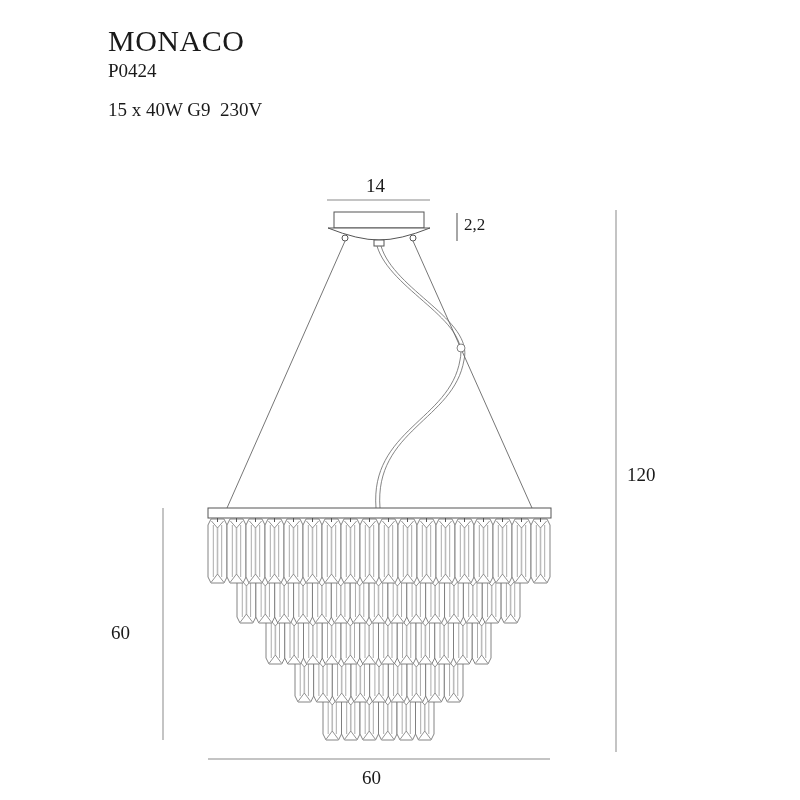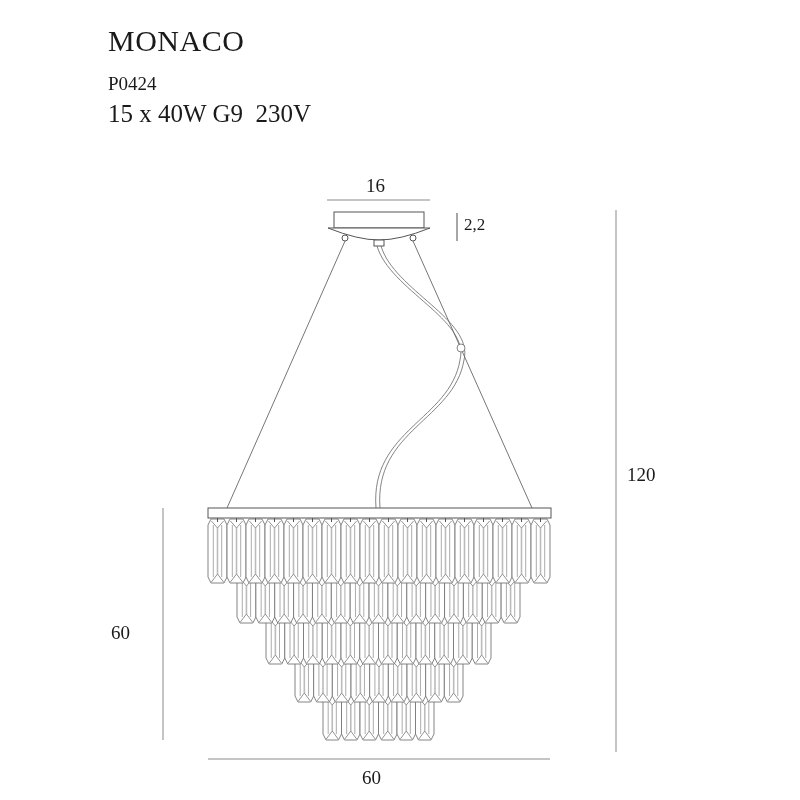--- a/index.html
+++ b/index.html
@@ -1,20 +1,20 @@
 <!DOCTYPE html>
 <html><head>
 <meta charset="utf-8">
 <style>
   html, body { margin: 0; padding: 0; background: #ffffff; }
   body { width: 800px; height: 800px; position: relative; overflow: hidden; font-family: "Liberation Serif", "DejaVu Serif", serif; color: #1a1a1a; }
   .hdr { position: absolute; left: 108px; top: 10px; line-height: 1; }
   .hdr .title { font-size: 30px; letter-spacing: 0.5px; display: block; margin-top: 16px; }
-  .hdr .code { font-size: 19px; display: block; margin-top: 18px; }
-  .hdr .spec { font-size: 25px; display: block; margin-top: 8px; white-space: pre; }
+  .hdr .code { font-size: 19px; display: block; margin-top: 5px; }
+  .hdr .spec { font-size: 19px; display: block; margin-top: 20px; white-space: pre; }
   .dim { position: absolute; font-size: 19px; line-height: 1; }
   svg.draw { position: absolute; left: 0; top: 0; }
 </style>
 </head>
 <body>
 
 <div class="hdr">
   <span class="title">MONACO</span>
   <span class="code">P0424</span>
   <span class="spec">15 x 40W G9  230V</span>
@@ -426,17 +426,17 @@
       <path d="M534 519 L547 519 L550 525 L550 577 L547 583 L534 583 L531 577 L531 525 Z" fill="#fff" stroke="#777" stroke-width="0.9"></path>
       <line x1="536.32" y1="525" x2="536.32" y2="577" stroke="#888" stroke-width="0.7"></line>
       <line x1="540.5" y1="528" x2="540.5" y2="574" stroke="#bbb" stroke-width="1.6"></line>
       <line x1="544.68" y1="525" x2="544.68" y2="577" stroke="#888" stroke-width="0.7"></line>
       <polyline points="534.42,521 540.5,528 546.58,521" fill="none" stroke="#777" stroke-width="0.8"></polyline>
       <polyline points="534.42,582 540.5,574 546.58,582" fill="none" stroke="#777" stroke-width="0.8"></polyline>
       <line x1="540.5" y1="518" x2="540.5" y2="522" stroke="#555" stroke-width="1"></line>
     </g>
 </svg>
 
-<div class="dim" style="left:366px; top:176px;">16</div>
+<div class="dim" style="left:366px; top:176px;">14</div>
 <div class="dim" style="left:464px; top:216px; font-size:17px;">2,2</div>
 <div class="dim" style="left:627px; top:465px;">120</div>
 <div class="dim" style="left:111px; top:623px;">60</div>
 <div class="dim" style="left:362px; top:768px;text-align:center;">60</div>
 
 </body></html>

